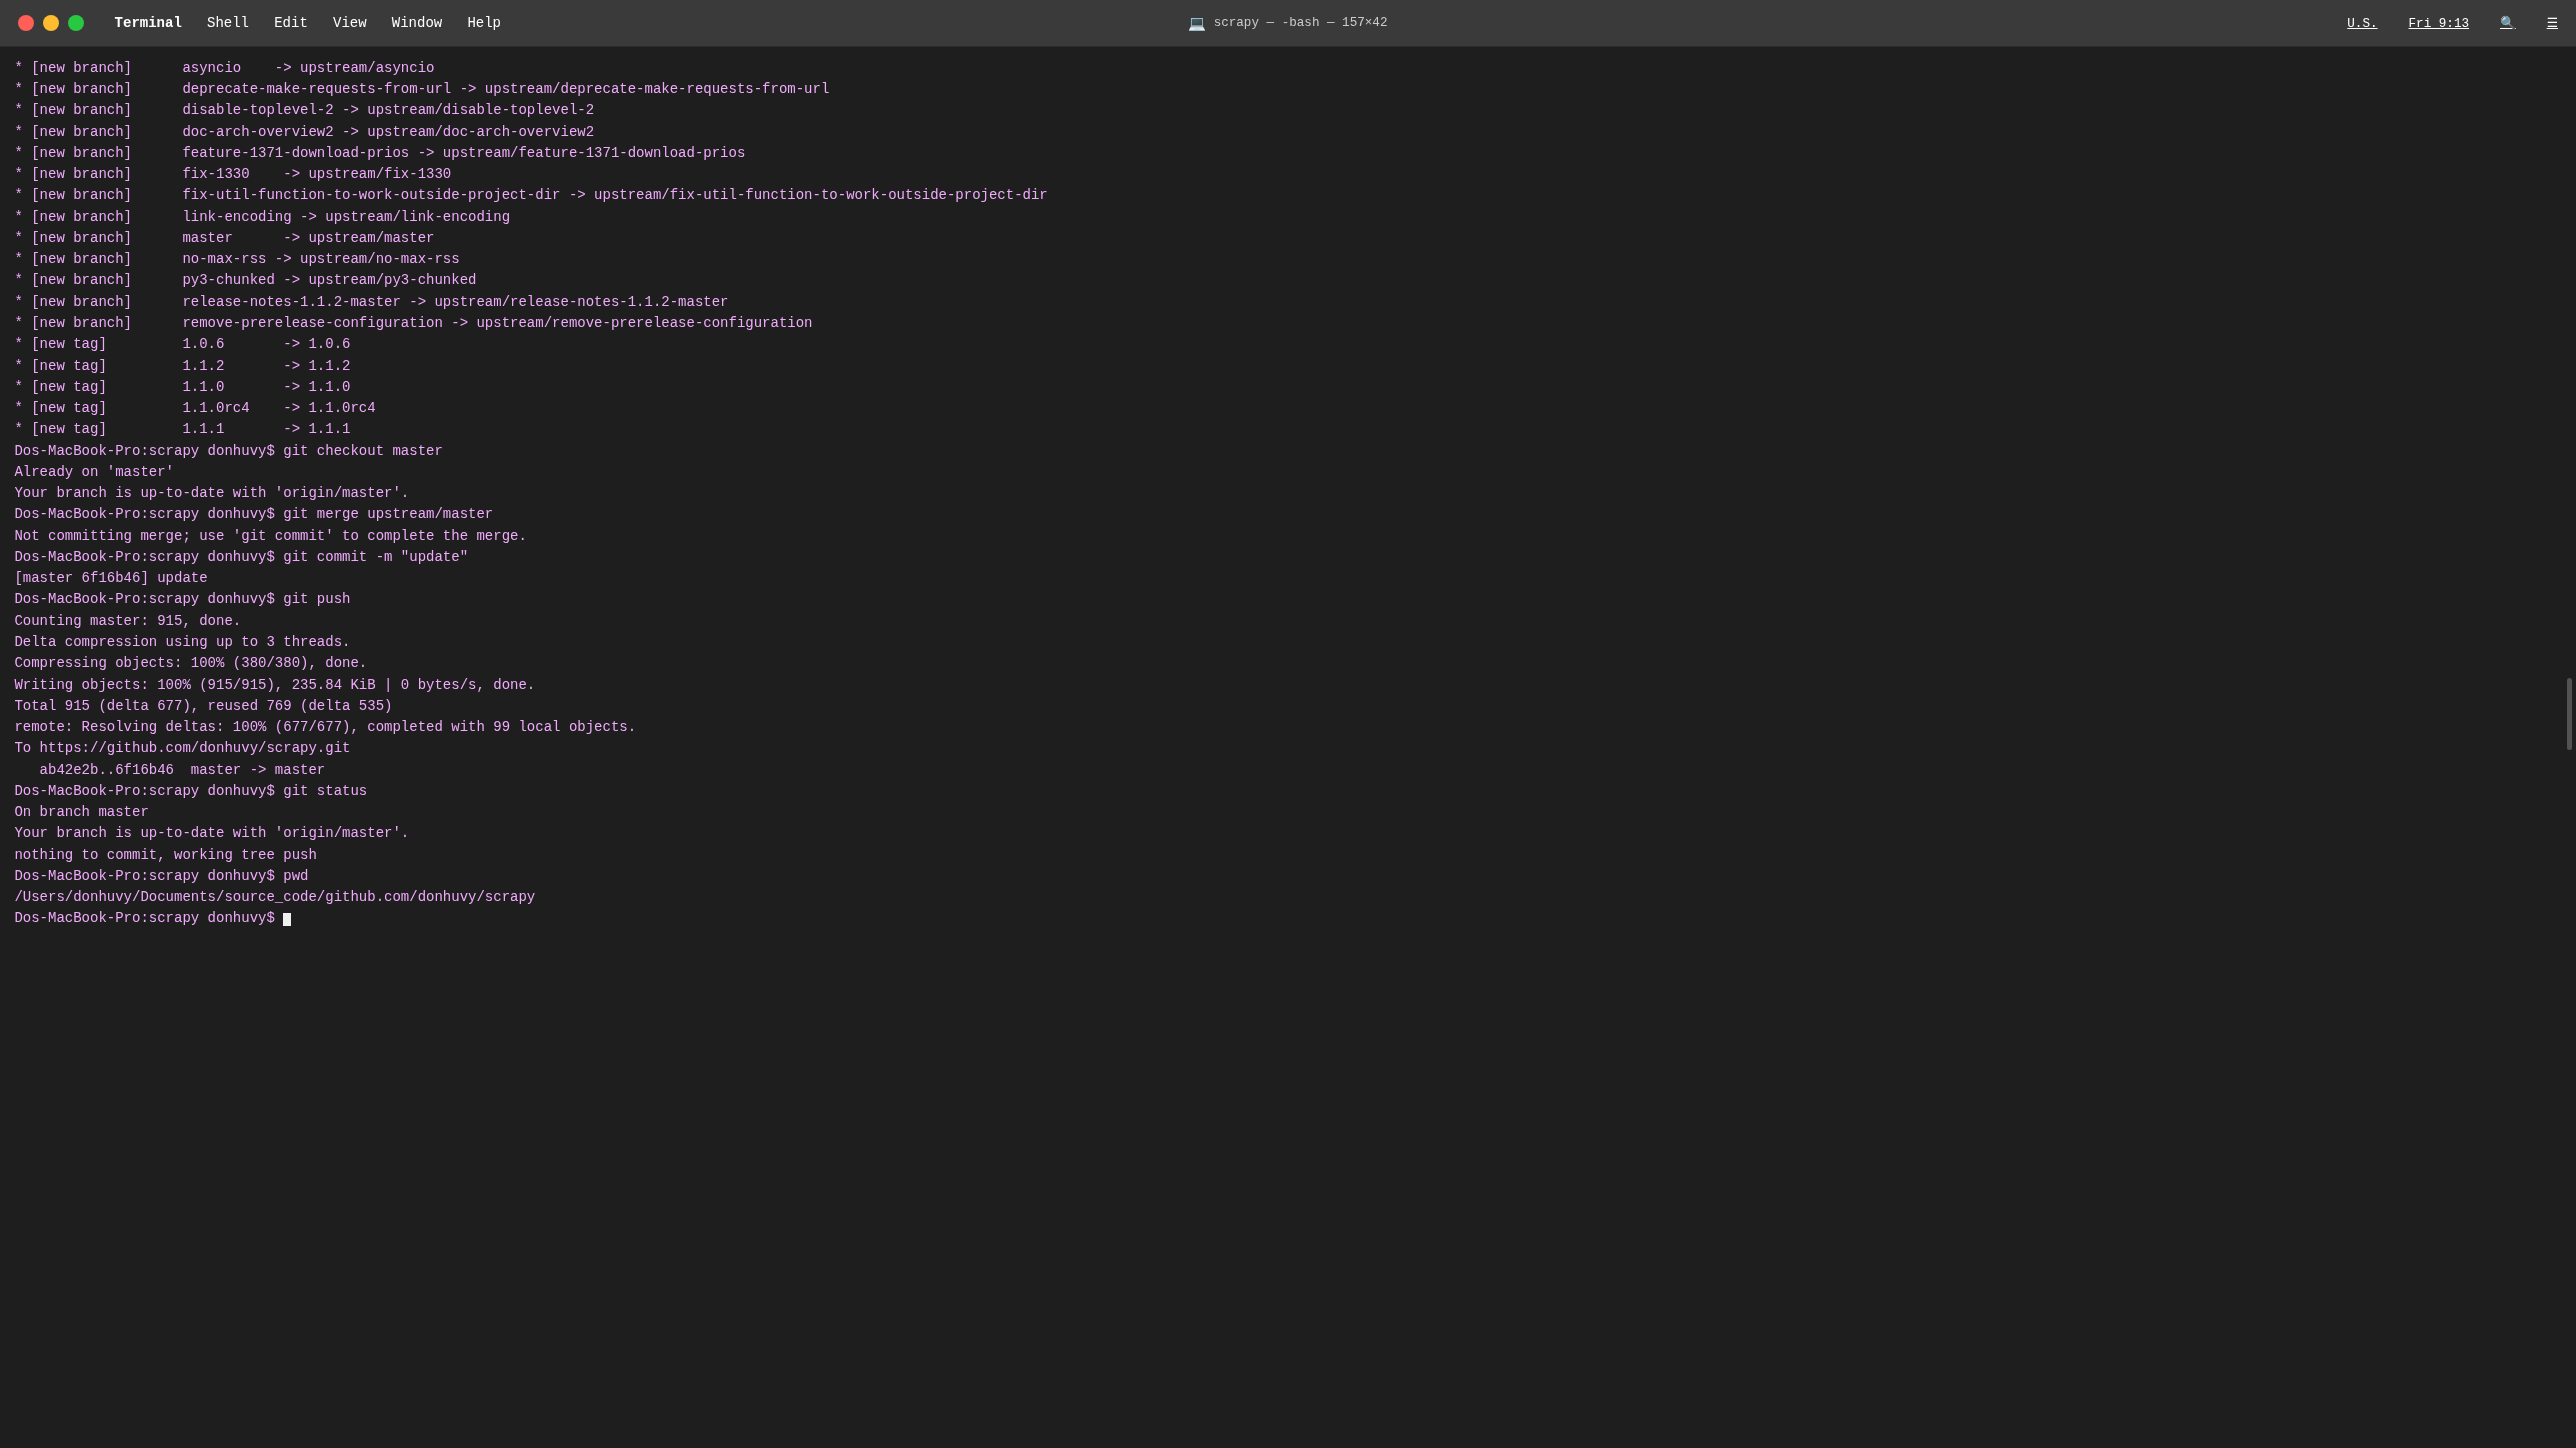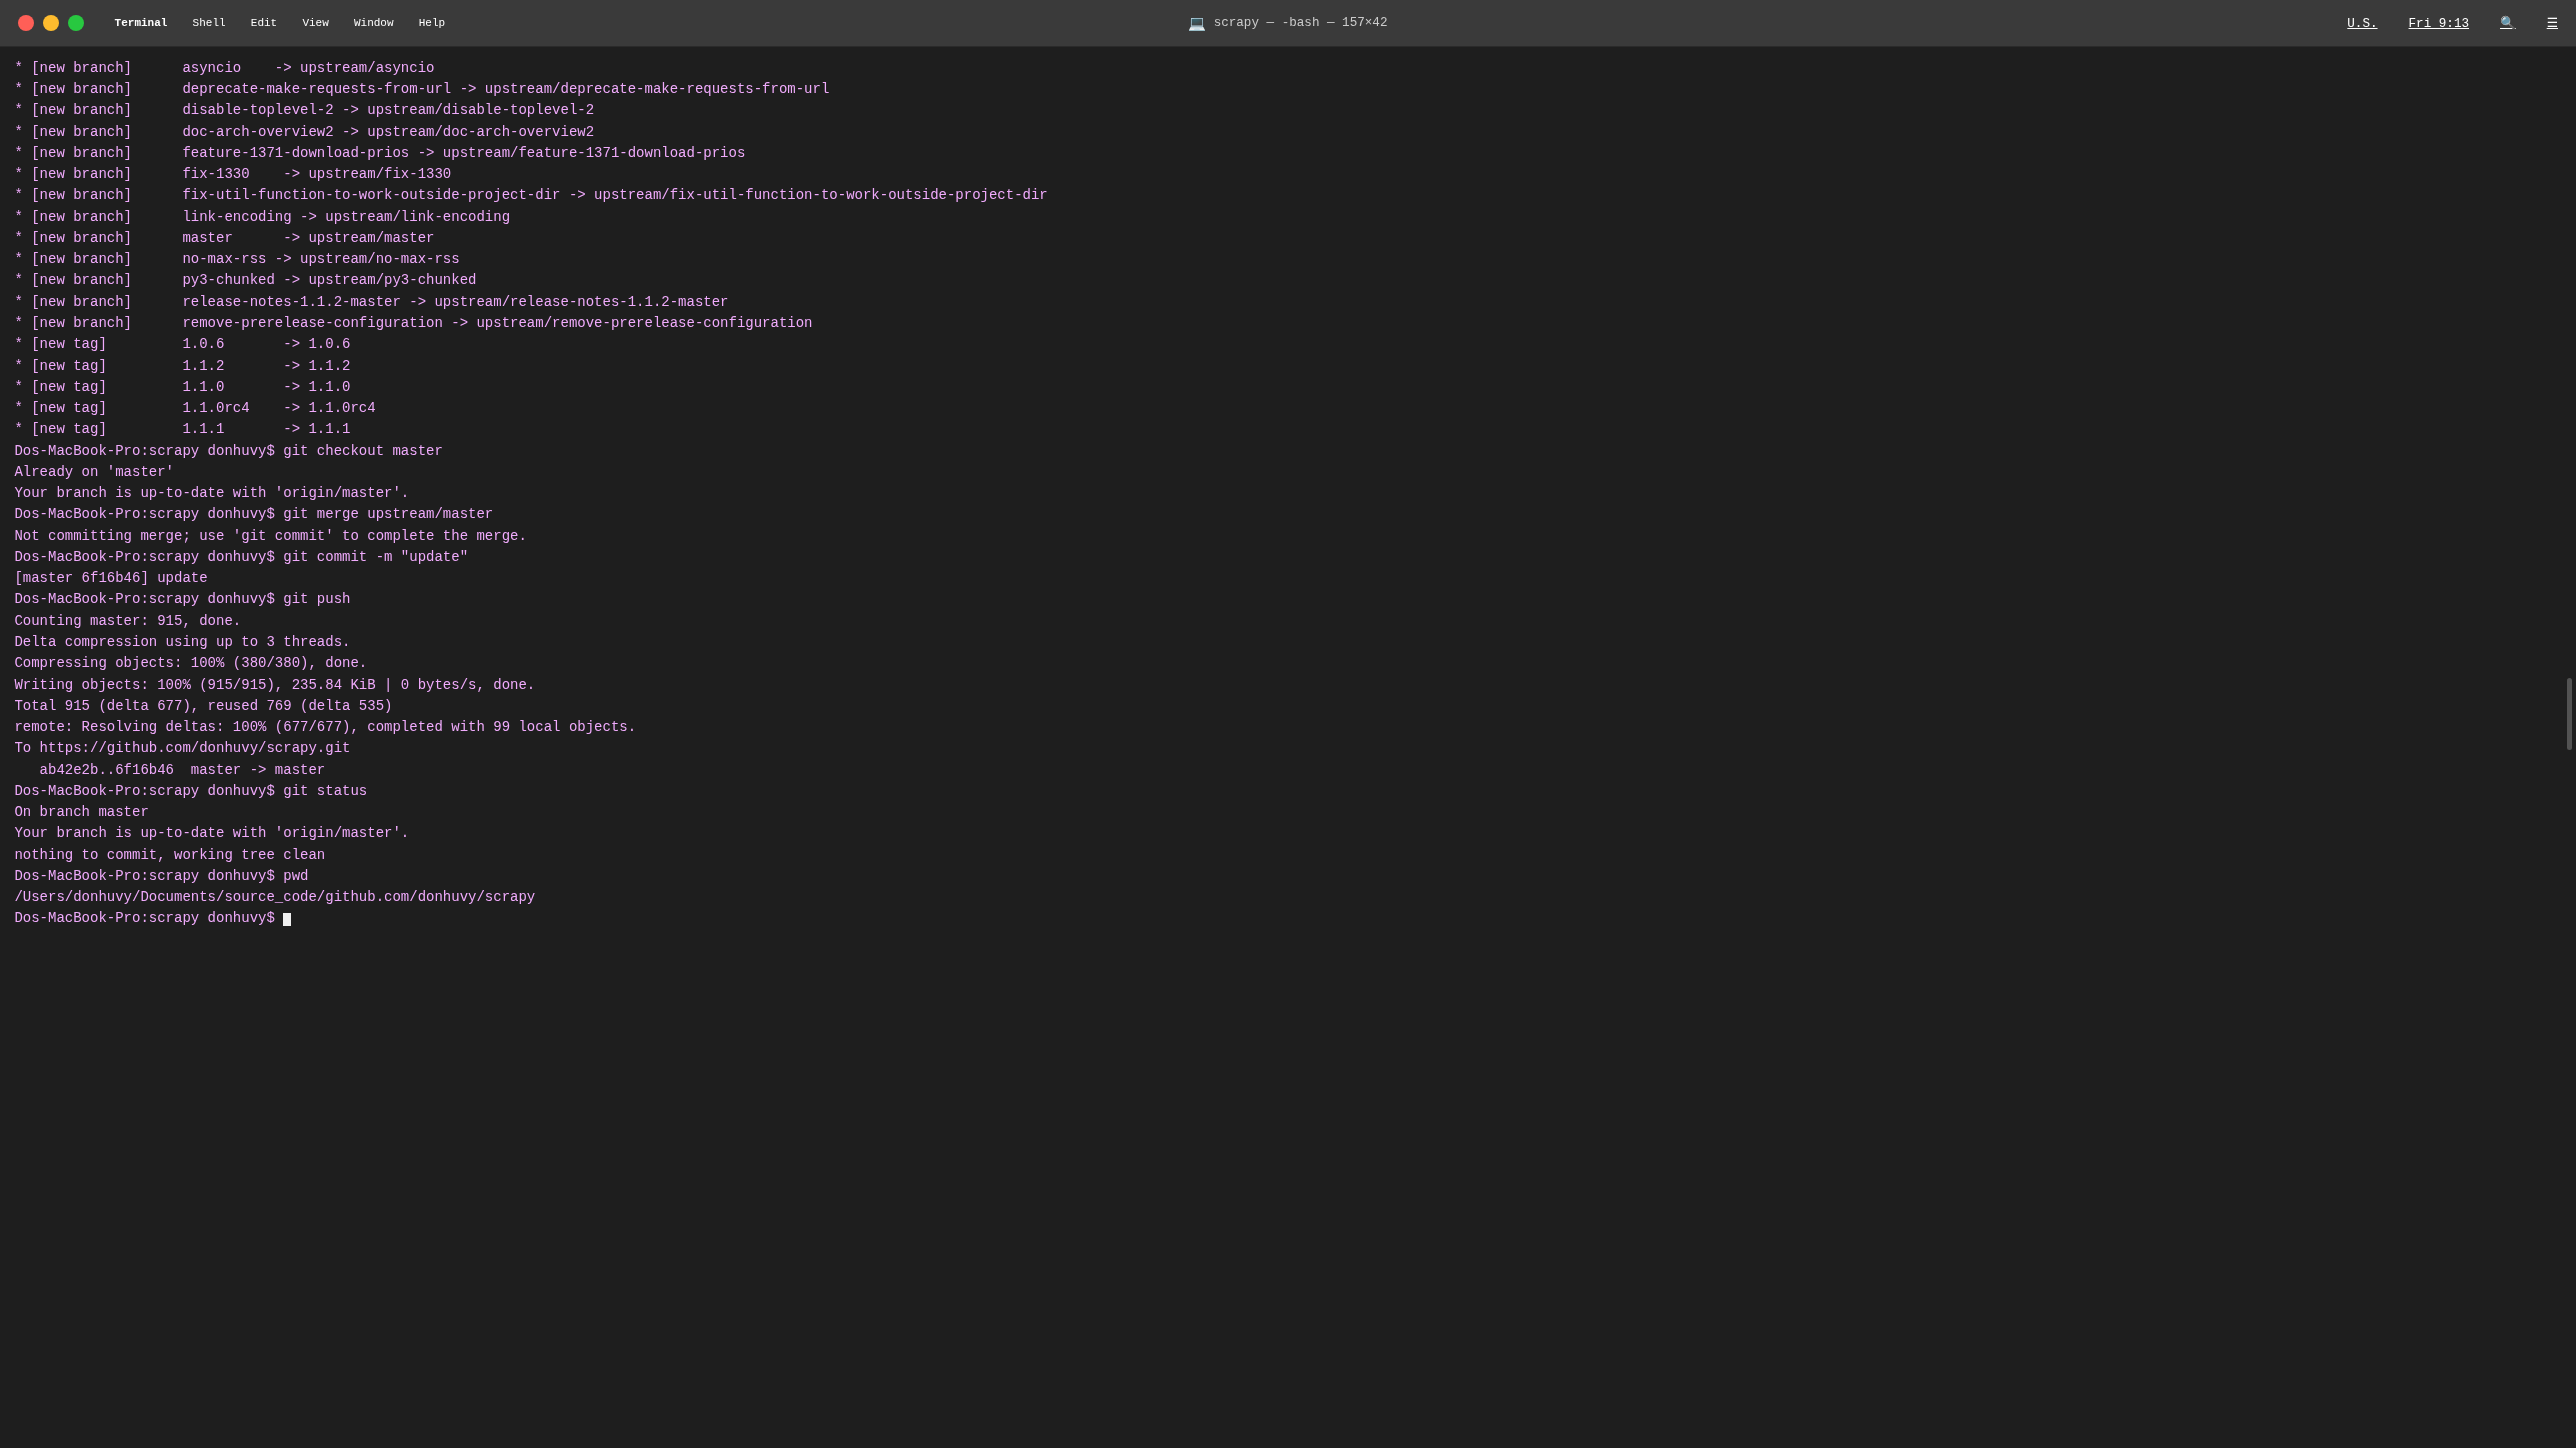--- a/index.html
+++ b/index.html
@@ -46,21 +46,21 @@
     }
 
     .traffic-light.close { background: #ff5f57; }
     .traffic-light.minimize { background: #febc2e; }
     .traffic-light.maximize { background: #28c840; }
 
     .menu-bar {
       display: flex;
       align-items: center;
       gap: 3.6px;
-      font-size: 11px;
+      font-size: 14px;
       color: #fff;
     }
 
     .menu-item {
       padding: 3.6px 10.8px;
       cursor: pointer;
       border-radius: 3.6px;
     }
 
     .menu-item.active {
@@ -213,21 +213,21 @@
     <div class="term-line">Delta compression using up to 3 threads.</div>
     <div class="term-line">Compressing objects: 100% (380/380), done.</div>
     <div class="term-line">Writing objects: 100% (915/915), 235.84 KiB | 0 bytes/s, done.</div>
     <div class="term-line">Total 915 (delta 677), reused 769 (delta 535)</div>
     <div class="term-line">remote: Resolving deltas: 100% (677/677), completed with 99 local objects.</div>
     <div class="term-line">To https://github.com/donhuvy/scrapy.git</div>
     <div class="term-line">   ab42e2b..6f16b46  master -&gt; master</div>
     <div class="term-line">Dos-MacBook-Pro:scrapy donhuvy$ git status</div>
     <div class="term-line">On branch master</div>
     <div class="term-line">Your branch is up-to-date with 'origin/master'.</div>
-    <div class="term-line">nothing to commit, working tree clean</div>
+    <div class="term-line">nothing to commit, working tree push</div>
     <div class="term-line">Dos-MacBook-Pro:scrapy donhuvy$ pwd</div>
     <div class="term-line">/Users/donhuvy/Documents/source_code/github.com/donhuvy/scrapy</div>
     <div class="term-line">Dos-MacBook-Pro:scrapy donhuvy$ <span class="cursor"></span></div>
     <div class="scrollbar">
     <div class="scrollbar-thumb"></div>
   </div>
 </div>
 
 
 </body></html>

